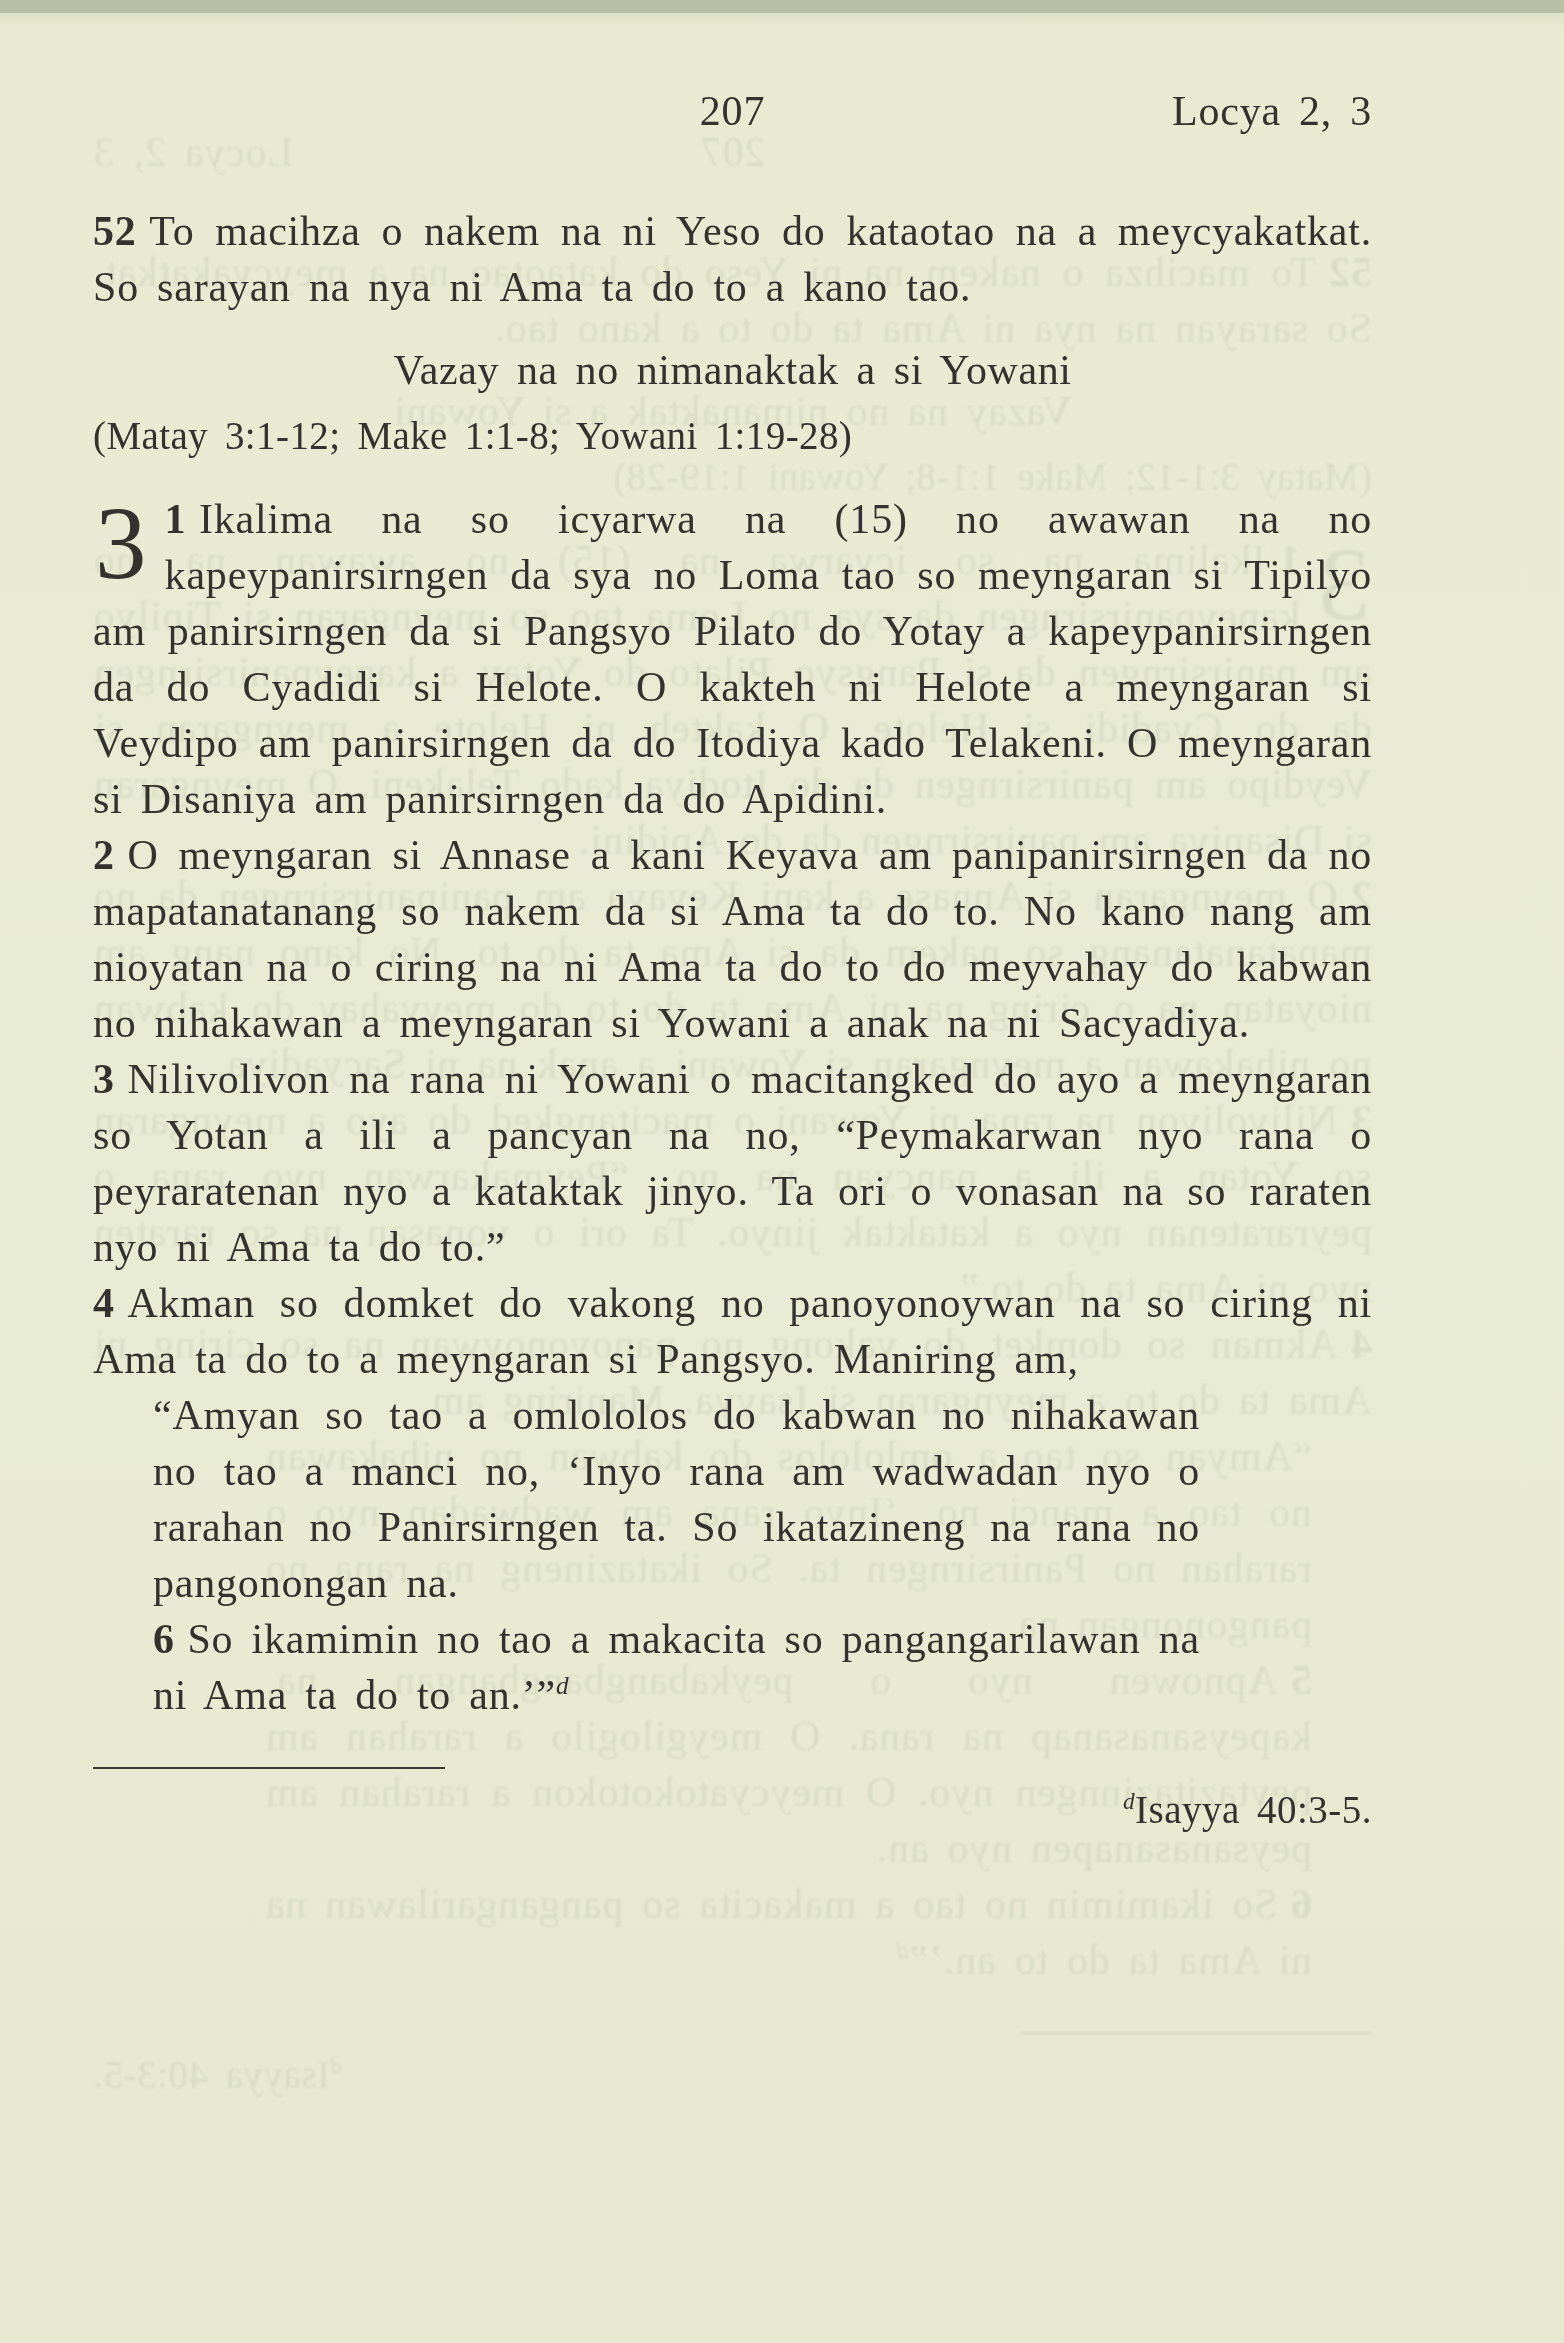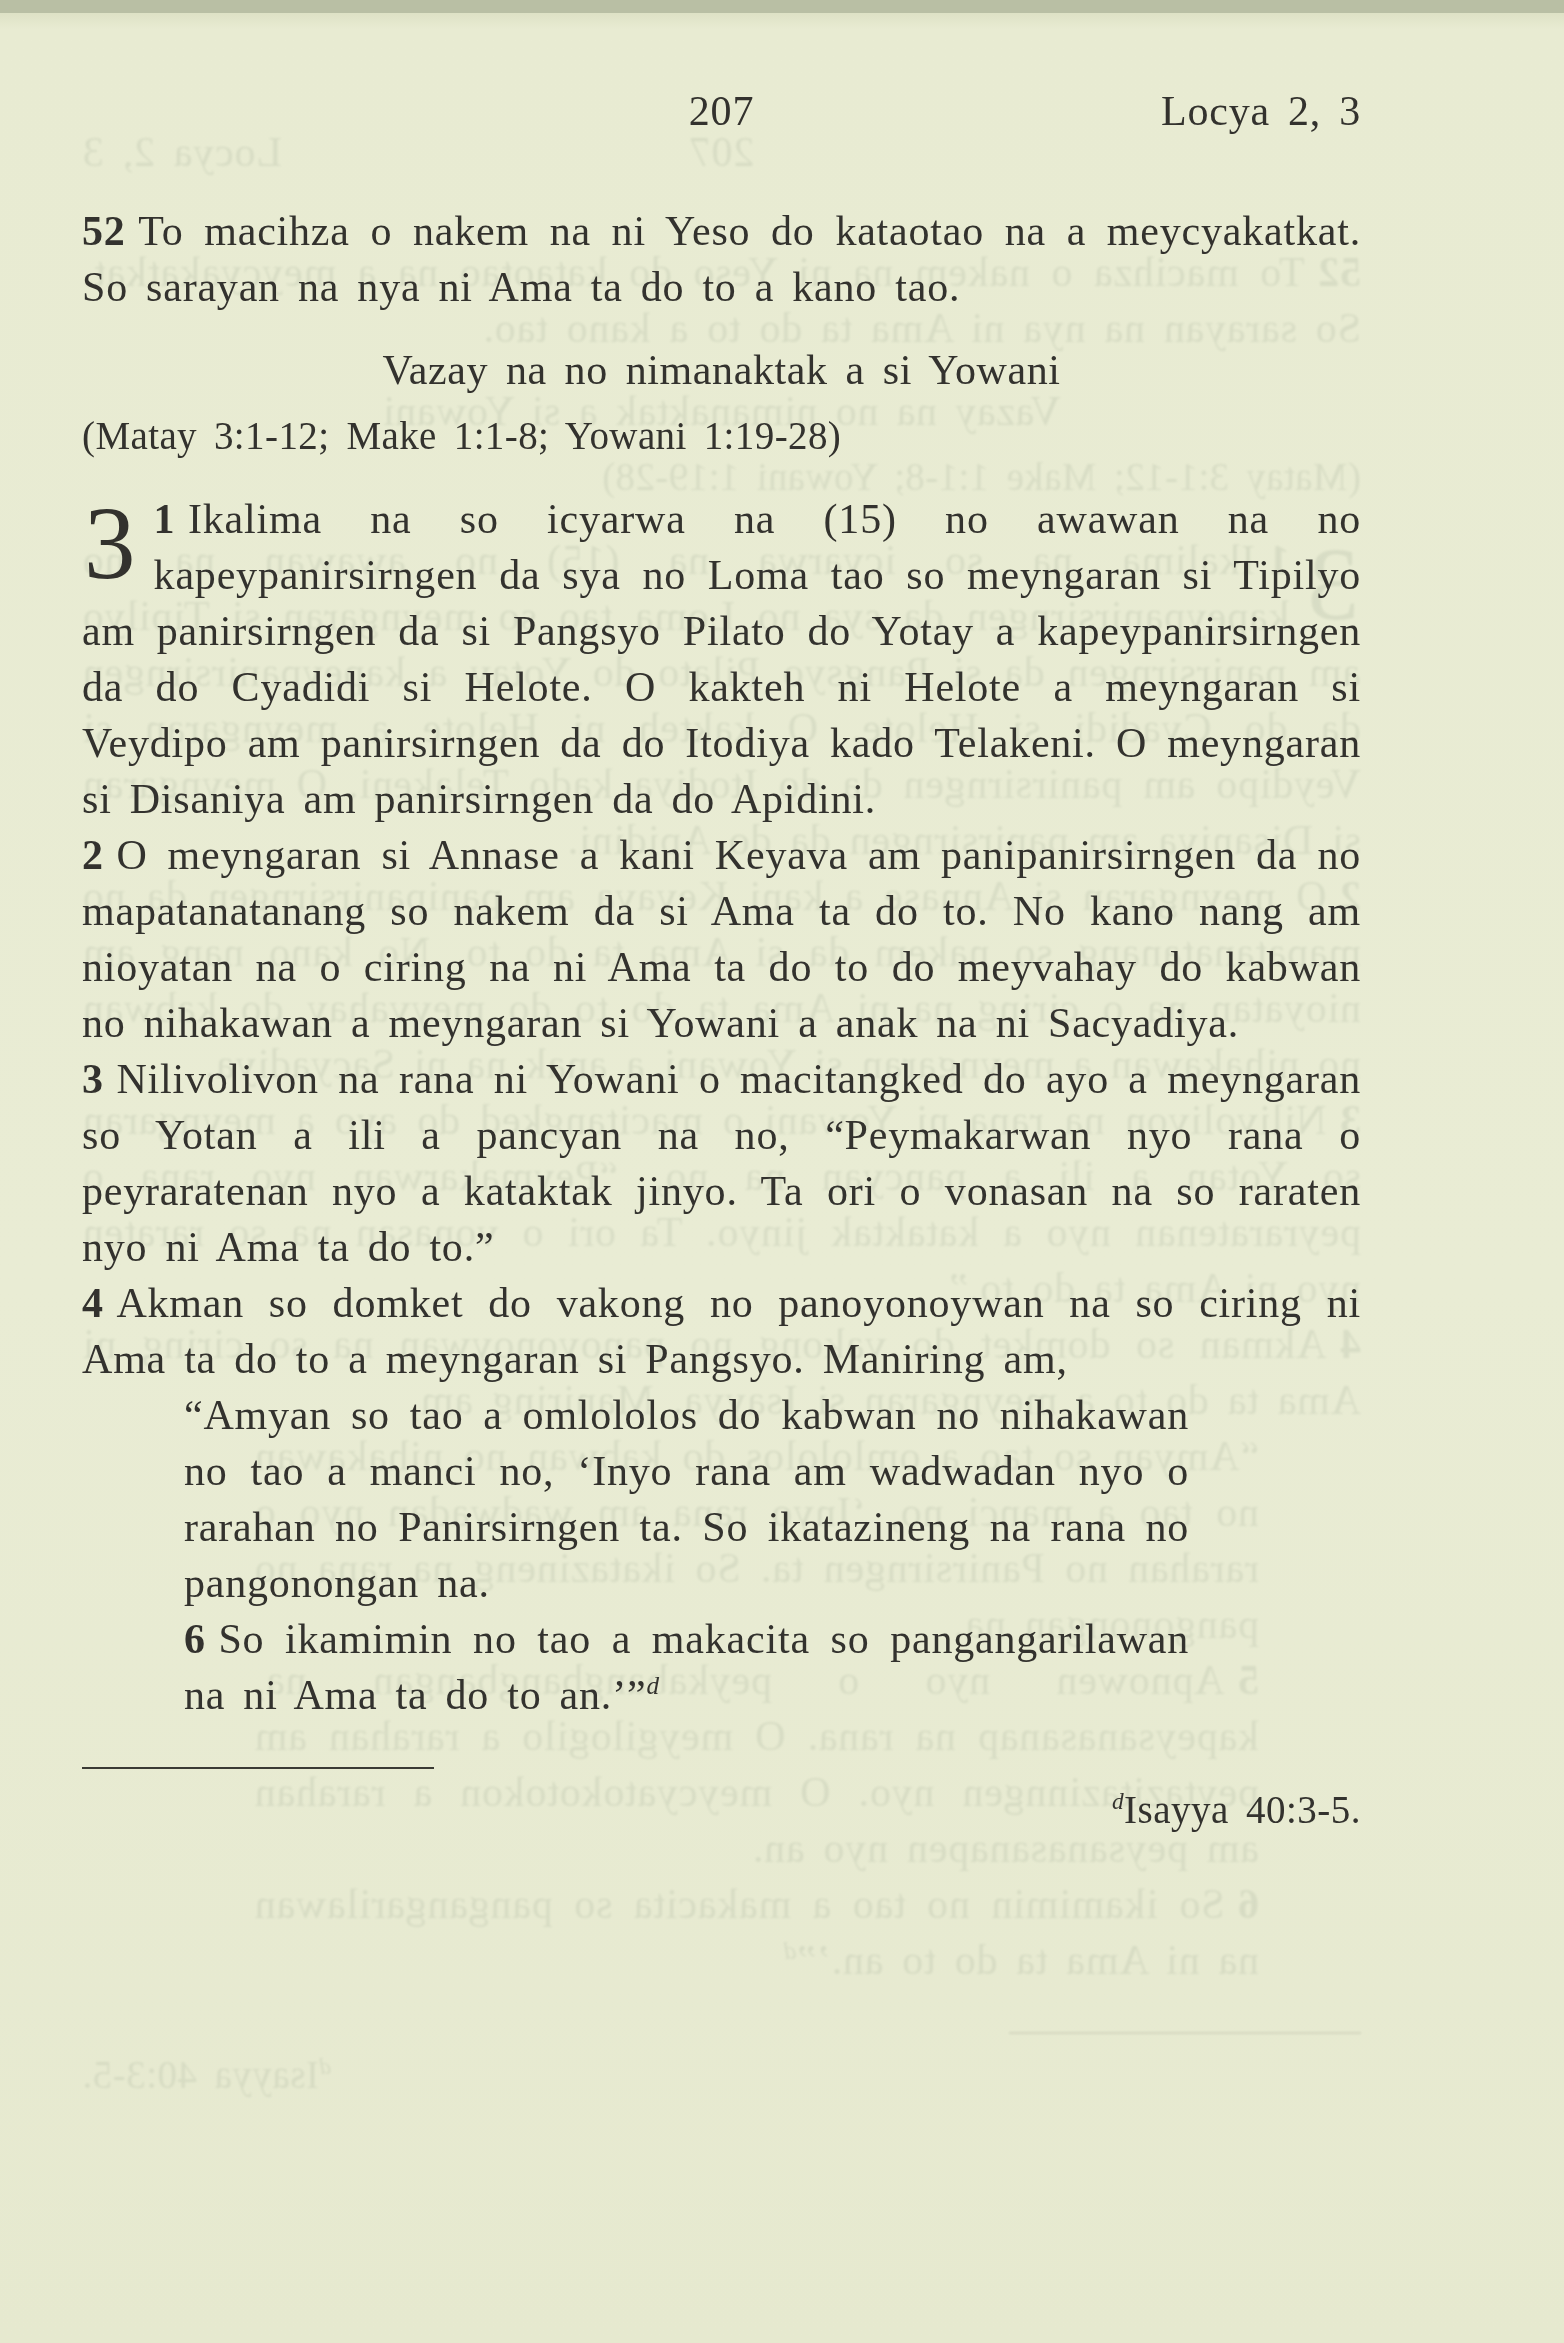--- a/index.html
+++ b/index.html
@@ -11,21 +11,21 @@
     color: #33322e;
     position: relative;
     overflow: hidden;
   }
   .scan-edge-top {
     position: absolute; top: 0; left: 0; right: 0; height: 12.6px;
     background: #b9bfa4;
   }
   #content, #ghost {
     position: absolute;
-    left: 82px;
+    left: 93px;
     top: 0;
     width: 1279px;
   }
   #content { z-index: 2; }
   #ghost {
     z-index: 1;
     top: 41px;
     transform: scaleX(-1);
     opacity: 0.10;
     filter: blur(1.3px);
@@ -68,21 +68,21 @@
   }
 
   .drop-cap {
     float: left;
     font-size: 103px;
     line-height: 0.88;
     margin: 7.7px 17.4px 0 1.9px;
   }
 
   .quote-block {
-    margin-left: 102px;
+    margin-left: 60px;
     margin-right: 172px;
   }
 
   sup.fn-mark {
     font-size: 0.6em;
     font-style: italic;
     vertical-align: super;
     line-height: 0;
   }
 

